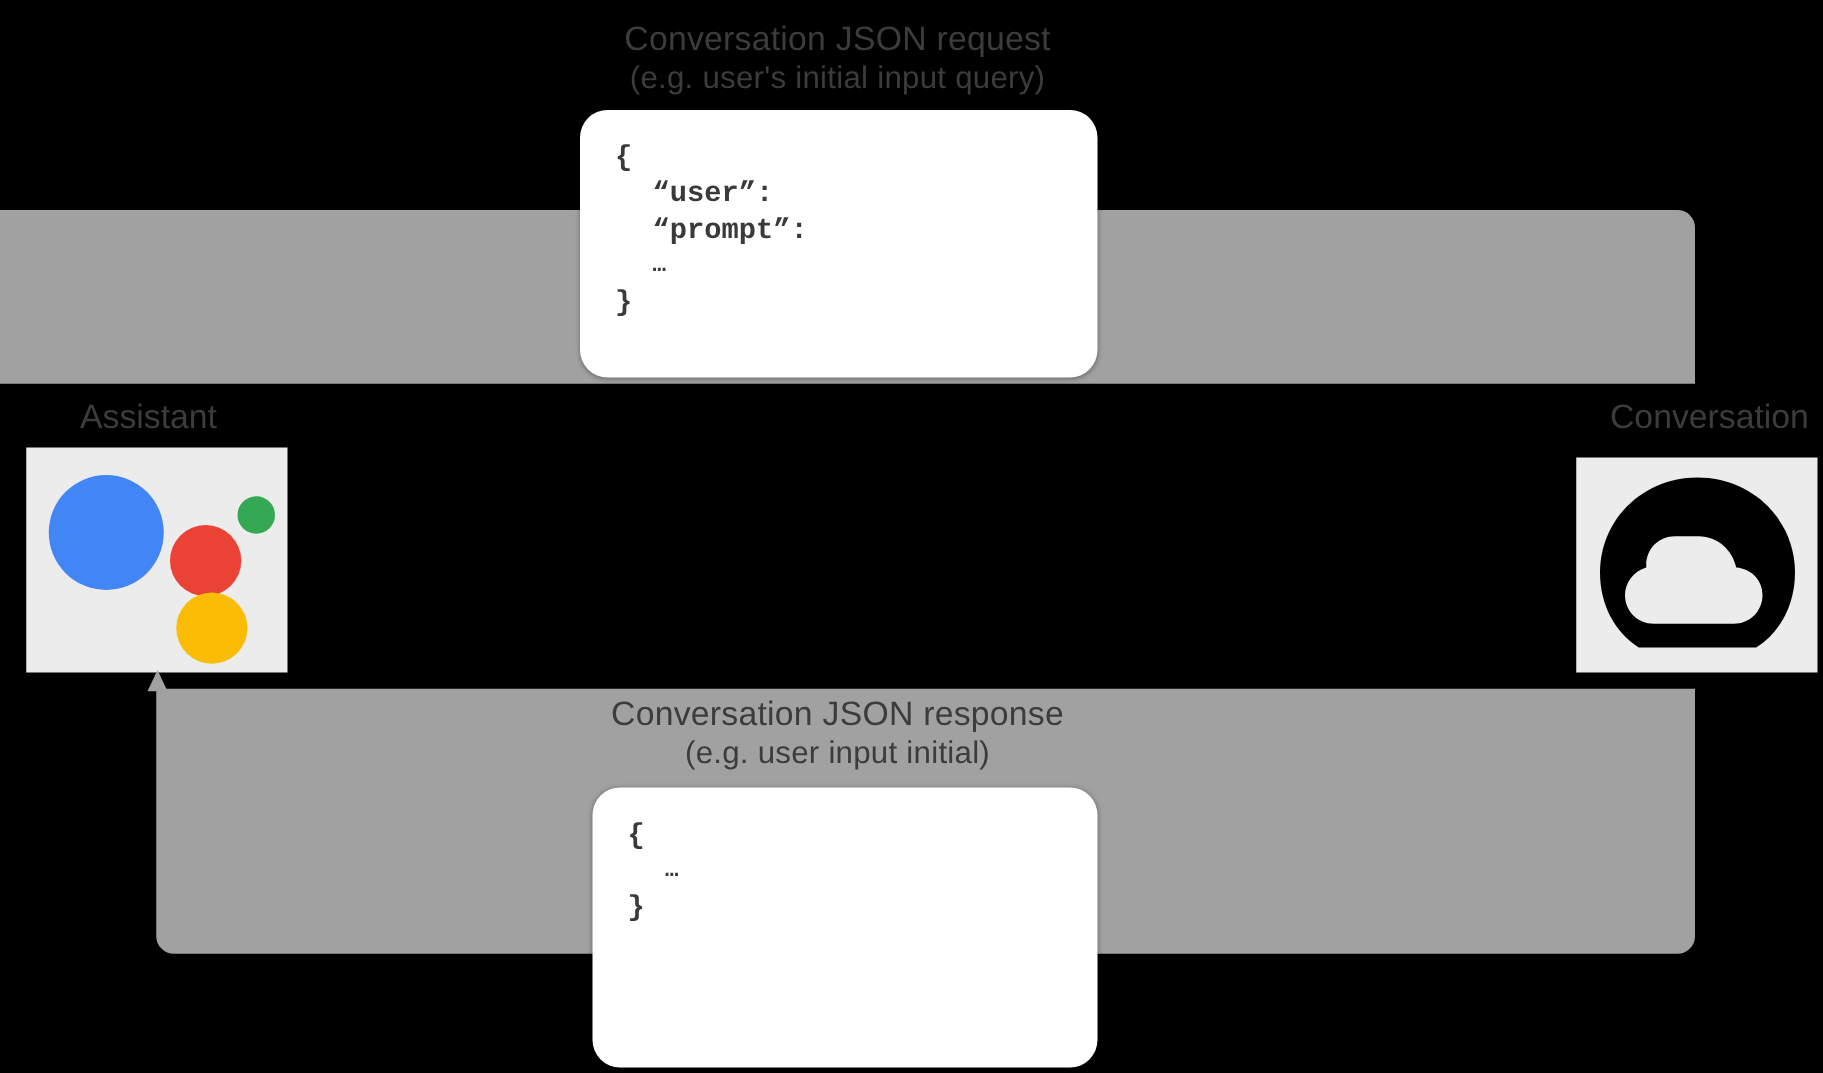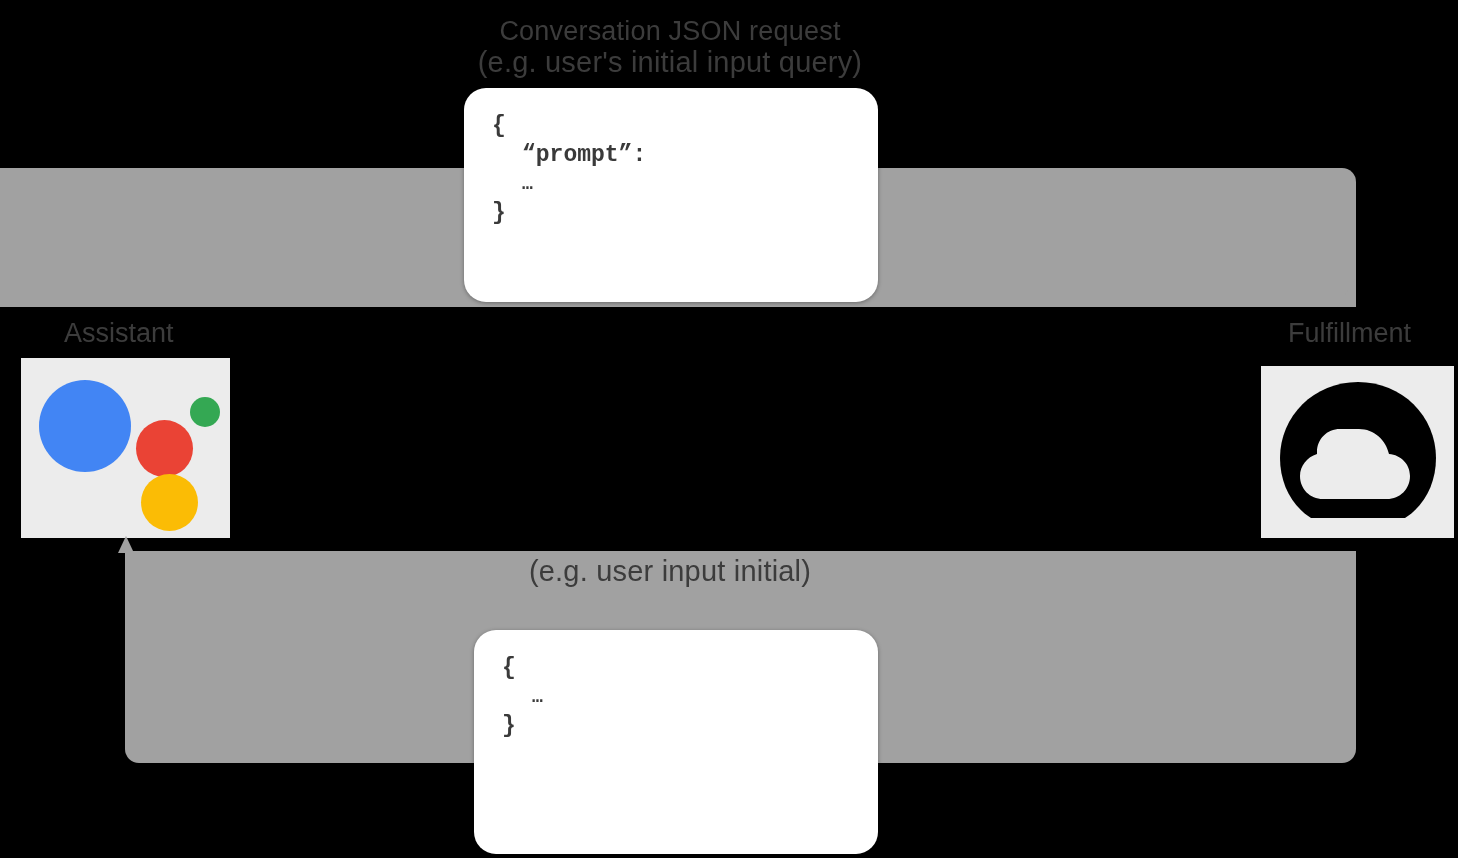--- a/index.html
+++ b/index.html
@@ -56,21 +56,21 @@
     position: absolute;
     text-align: center;
     color: #3c3c3c;
     font-size: 27px;
     letter-spacing: 0.2px;
     line-height: 31px;
     font-family: "Liberation Sans", sans-serif;
   }
   .arrow-label .sub {
     display:block;
-    font-size: 29px;
+    font-size: 25px;
     line-height: 30px;
   }
   #label-request  { left: 420px; top: 16px;  width: 500px; }
   #label-response { left: 420px; top: 556px; width: 500px; }
 
   
   .node-label {
     position: absolute;
     color: #3c3c3c;
     font-size: 27px;
@@ -129,48 +129,50 @@
   <div class="flow-arrow" id="arrow-request-body"></div>
   <div id="arrow-request-head"></div>
 
   <div class="arrow-label" id="label-request">
     <span>Conversation JSON request</span>
     <span class="sub">(e.g. user's initial input query)</span>
   </div>
 
   <div class="json-card" id="json-request">
     <div class="ln">{</div>
+    <div class="ln ind">“user”:</div>
     <div class="ln ind">“prompt”:</div>
     <div class="ln dots">…</div>
     <div class="ln">}</div>
   </div>
 
   <div class="node-label" id="label-assistant">Assistant</div>
 
   <div id="assistant-logo">
     <span class="dot blue"></span>
     <span class="dot red"></span>
     <span class="dot green"></span>
     <span class="dot yellow"></span>
   </div>
 
-  <div class="node-label" id="label-fulfillment">Fulfillment</div>
+  <div class="node-label" id="label-fulfillment">Conversation</div>
 
   <div id="fulfillment-logo">
     <svg width="168" height="148" viewBox="0 0 168 148" aria-hidden="true">
       <path d="M84 4 C40 4 6 38 6 80 C6 106 18 128 37 140 L131 140 C150 128 162 106 162 80 C162 38 128 4 84 4 Z" fill="#000000"></path>
       <path d="M66 51 C53 51 43 61 43 74 L43 76 C33 79 26 88 26 98 C26 111 36 121 49 121 L113 121
                C126 121 136 111 136 98 C136 86 127 77 115 76 C112 62 100 51 85 51 Z" fill="#ececec"></path>
     </svg>
   </div>
 
   <div class="flow-arrow" id="arrow-response-body"></div>
   <div id="arrow-response-head"></div>
 
   <div class="arrow-label" id="label-response">
+    <span>Conversation JSON response</span>
     <span class="sub">(e.g. user input initial)</span>
   </div>
 
   <div class="json-card" id="json-response">
     <div class="ln">{</div>
     <div class="ln dots">…</div>
     <div class="ln">}</div>
   </div>
 
 </div>

